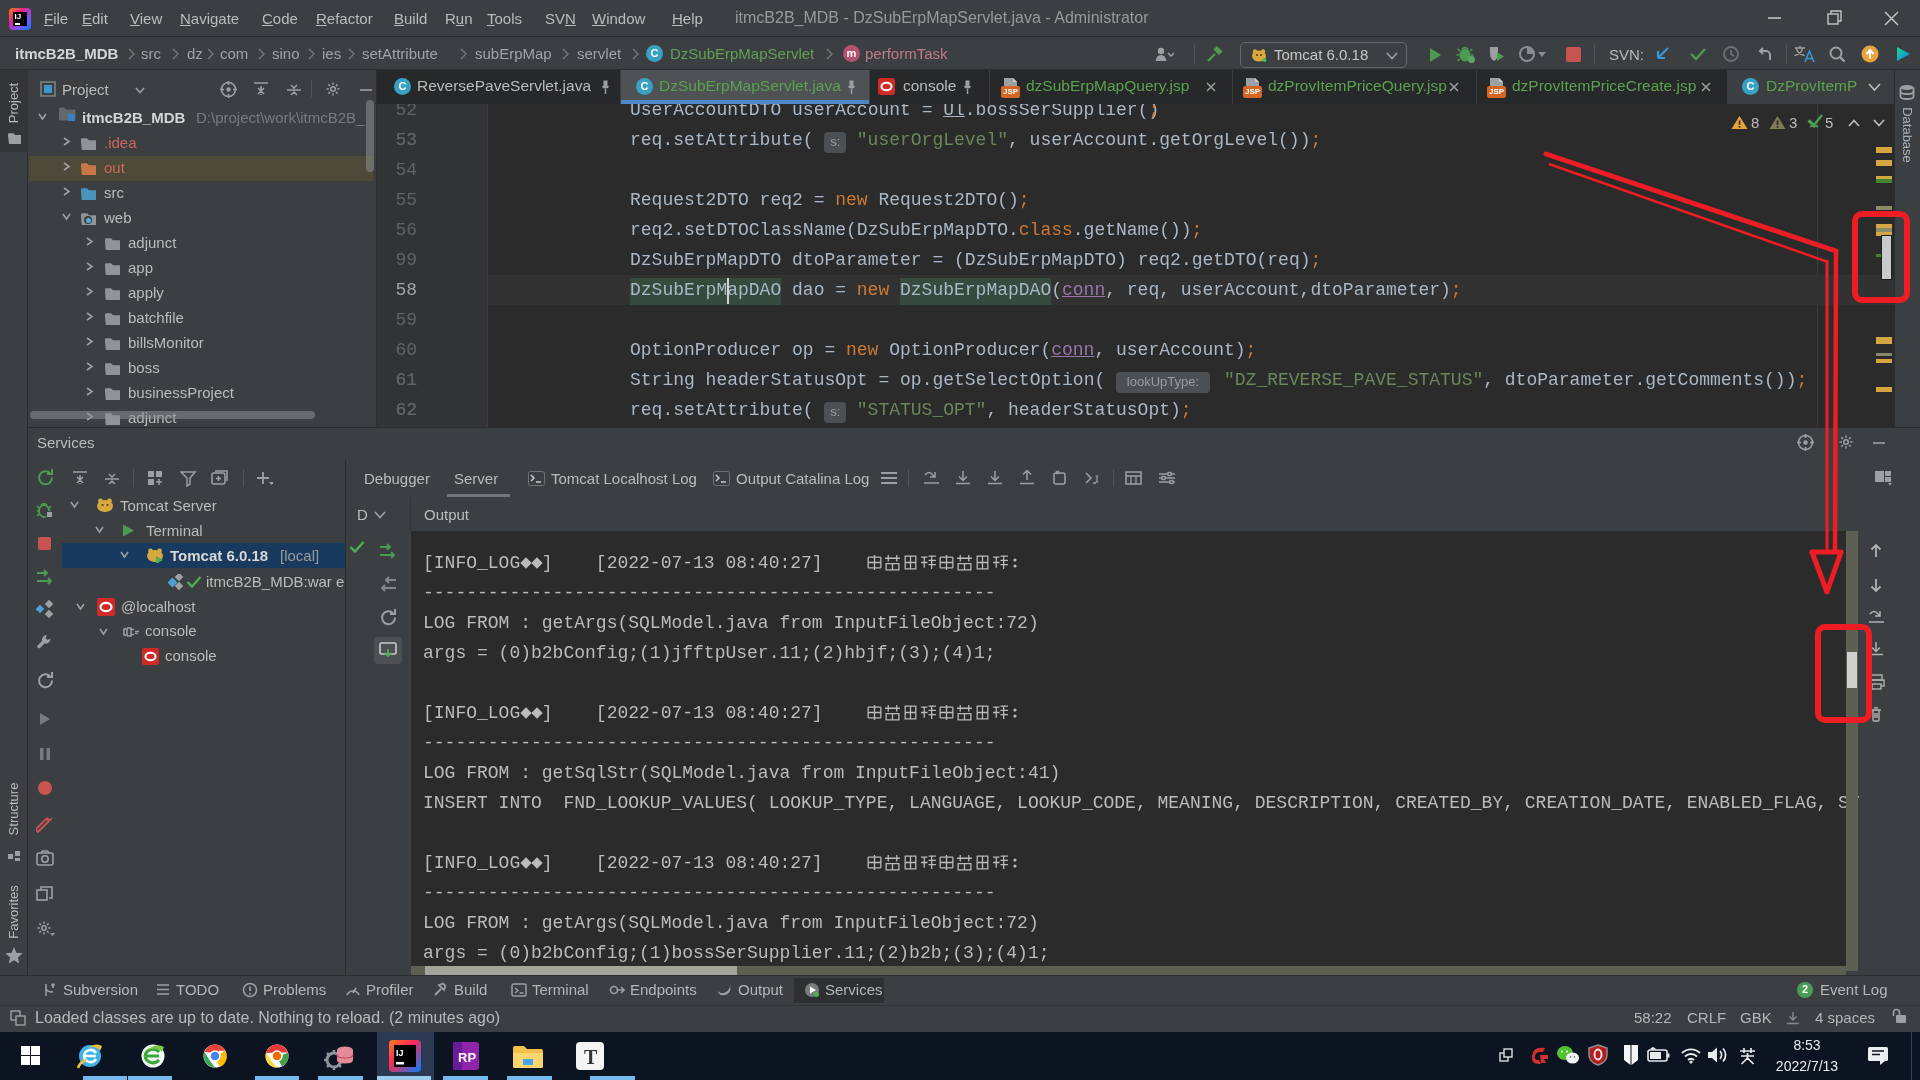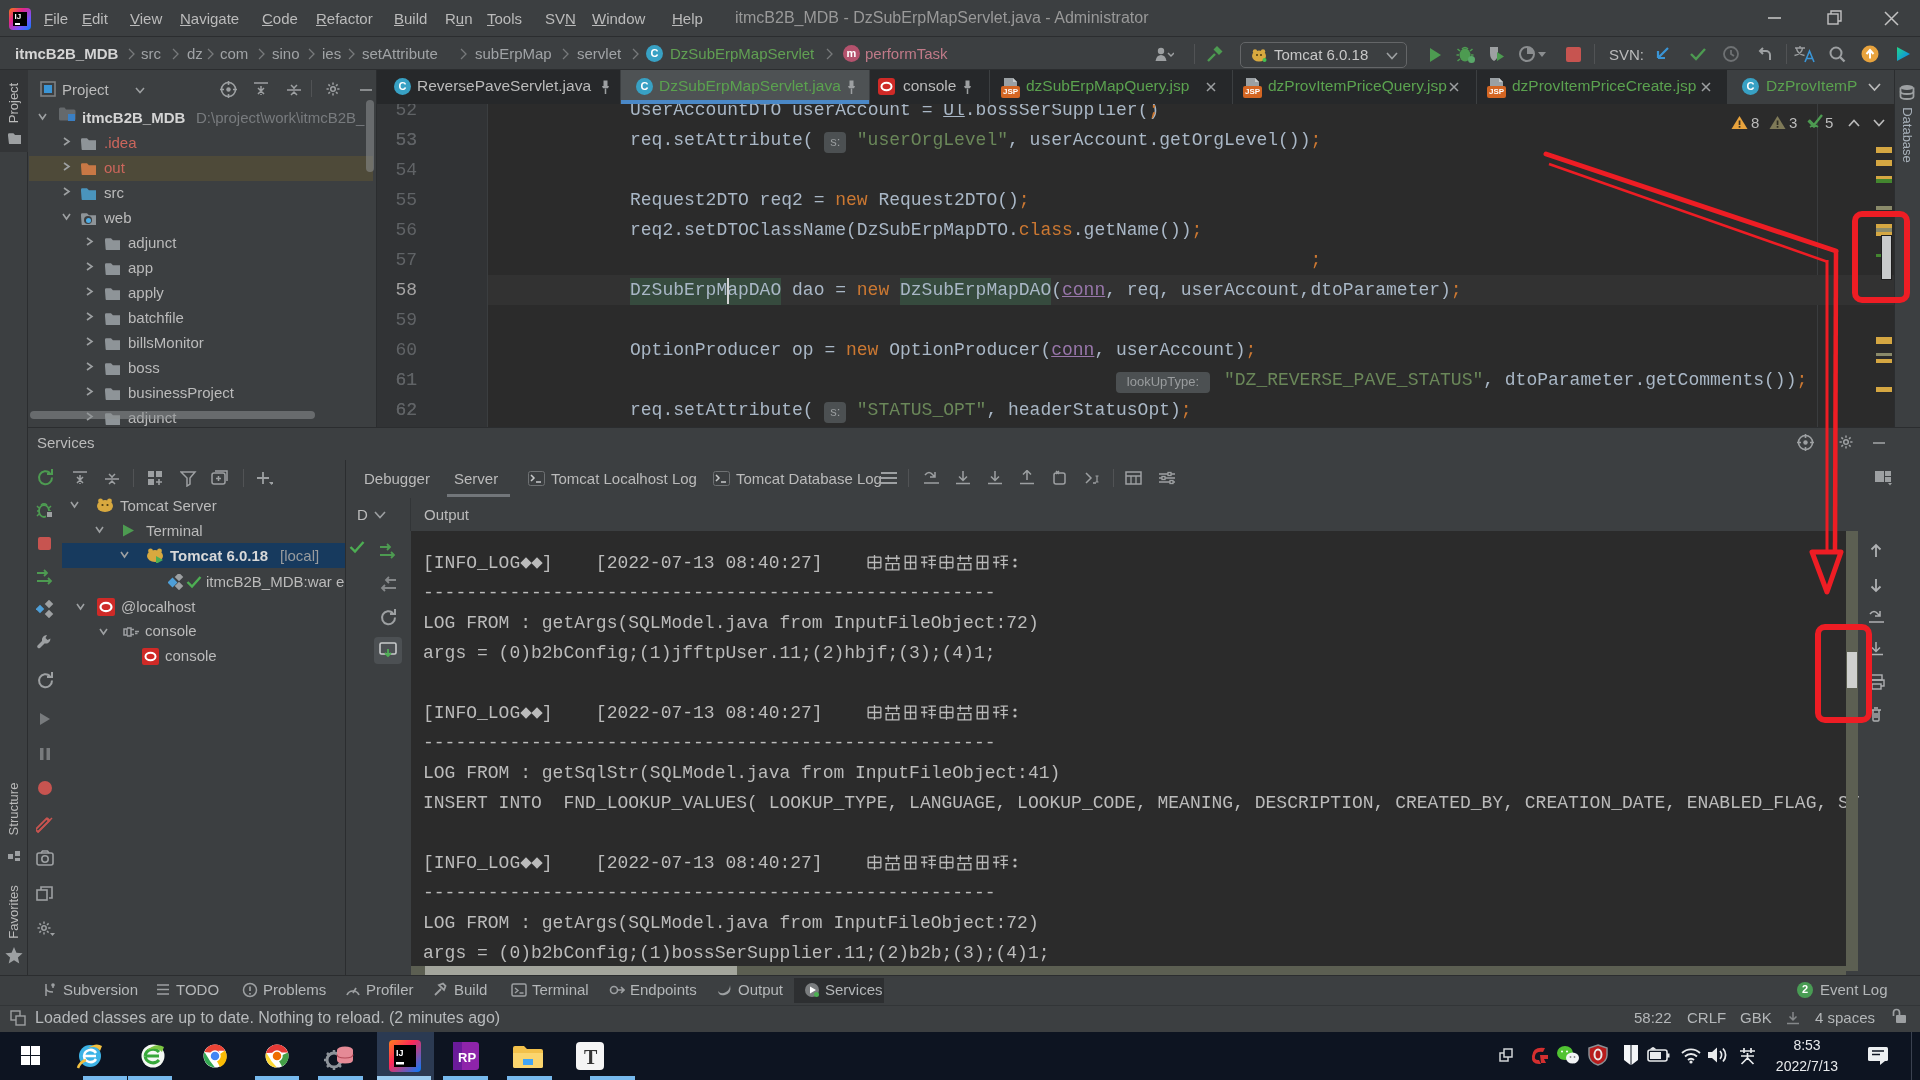--- a/index.html
+++ b/index.html
@@ -391,41 +391,43 @@
 <div style="position:absolute;left:14px;top:86px;width:26px;text-align:right;font:18px &quot;Liberation Mono&quot;,monospace;color:#606366">55</div>
     <div style="position:absolute;left:253px;top:86px;font:18px &quot;Liberation Mono&quot;,monospace;color:#a9b7c6;white-space:pre;">Request2DTO&nbsp;req2&nbsp;=&nbsp;</div>
     <div style="position:absolute;left:458.20000000000005px;top:86px;font:18px &quot;Liberation Mono&quot;,monospace;color:#cc7832;white-space:pre;">new</div>
     <div style="position:absolute;left:490.6px;top:86px;font:18px &quot;Liberation Mono&quot;,monospace;color:#a9b7c6;white-space:pre;">&nbsp;Request2DTO()</div>
     <div style="position:absolute;left:641.8000000000001px;top:86px;font:18px &quot;Liberation Mono&quot;,monospace;color:#cc7832;white-space:pre;">;</div>
 <div style="position:absolute;left:14px;top:116px;width:26px;text-align:right;font:18px &quot;Liberation Mono&quot;,monospace;color:#606366">56</div>
     <div style="position:absolute;left:253px;top:116px;font:18px &quot;Liberation Mono&quot;,monospace;color:#a9b7c6;white-space:pre;">req2.setDTOClassName(DzSubErpMapDTO.</div>
     <div style="position:absolute;left:641.8px;top:116px;font:18px &quot;Liberation Mono&quot;,monospace;color:#cc7832;white-space:pre;">class</div>
     <div style="position:absolute;left:695.8px;top:116px;font:18px &quot;Liberation Mono&quot;,monospace;color:#a9b7c6;white-space:pre;">.getName())</div>
     <div style="position:absolute;left:814.5999999999999px;top:116px;font:18px &quot;Liberation Mono&quot;,monospace;color:#cc7832;white-space:pre;">;</div>
-<div style="position:absolute;left:14px;top:146px;width:26px;text-align:right;font:18px &quot;Liberation Mono&quot;,monospace;color:#606366">57</div>
+<div style="position:absolute;left:14px;top:146px;width:26px;text-align:right;font:18px &quot;Liberation Mono&quot;,monospace;color:#606366">99</div>
+    <div style="position:absolute;left:253px;top:146px;font:18px &quot;Liberation Mono&quot;,monospace;color:#a9b7c6;white-space:pre;">DzSubErpMapDTO&nbsp;dtoParameter&nbsp;=&nbsp;(DzSubErpMapDTO)&nbsp;req2.getDTO(req)</div>
     <div style="position:absolute;left:933.4000000000001px;top:146px;font:18px &quot;Liberation Mono&quot;,monospace;color:#cc7832;white-space:pre;">;</div>
 <div style="position:absolute;left:253px;top:174px;width:151.20000000000002px;height:27px;background:#364b3e"></div>
 <div style="position:absolute;left:523.0px;top:174px;width:151.20000000000002px;height:27px;background:#364b3e"></div>
 <div style="position:absolute;left:14px;top:176px;width:26px;text-align:right;font:18px &quot;Liberation Mono&quot;,monospace;color:#a4a3a3">58</div>
     <div style="position:absolute;left:253px;top:176px;font:18px &quot;Liberation Mono&quot;,monospace;color:#a9b7c6;white-space:pre;">DzSubErpMapDAO&nbsp;dao&nbsp;=&nbsp;</div>
     <div style="position:absolute;left:479.8px;top:176px;font:18px &quot;Liberation Mono&quot;,monospace;color:#cc7832;white-space:pre;">new</div>
     <div style="position:absolute;left:512.2px;top:176px;font:18px &quot;Liberation Mono&quot;,monospace;color:#a9b7c6;white-space:pre;">&nbsp;DzSubErpMapDAO(</div>
     <div style="position:absolute;left:685.0px;top:176px;font:18px &quot;Liberation Mono&quot;,monospace;color:#9876aa;white-space:pre;text-decoration:underline">conn</div>
     <div style="position:absolute;left:728.2px;top:176px;font:18px &quot;Liberation Mono&quot;,monospace;color:#a9b7c6;white-space:pre;">,&nbsp;req,&nbsp;userAccount,dtoParameter)</div>
     <div style="position:absolute;left:1073.8000000000002px;top:176px;font:18px &quot;Liberation Mono&quot;,monospace;color:#cc7832;white-space:pre;">;</div>
 <div style="position:absolute;left:350px;top:174px;width:2px;height:26px;background:#d4d4d4"></div>
 <div style="position:absolute;left:14px;top:206px;width:26px;text-align:right;font:18px &quot;Liberation Mono&quot;,monospace;color:#606366">59</div>
 <div style="position:absolute;left:14px;top:236px;width:26px;text-align:right;font:18px &quot;Liberation Mono&quot;,monospace;color:#606366">60</div>
     <div style="position:absolute;left:253px;top:236px;font:18px &quot;Liberation Mono&quot;,monospace;color:#a9b7c6;white-space:pre;">OptionProducer&nbsp;op&nbsp;=&nbsp;</div>
     <div style="position:absolute;left:469.0px;top:236px;font:18px &quot;Liberation Mono&quot;,monospace;color:#cc7832;white-space:pre;">new</div>
     <div style="position:absolute;left:501.4px;top:236px;font:18px &quot;Liberation Mono&quot;,monospace;color:#a9b7c6;white-space:pre;">&nbsp;OptionProducer(</div>
     <div style="position:absolute;left:674.2px;top:236px;font:18px &quot;Liberation Mono&quot;,monospace;color:#9876aa;white-space:pre;text-decoration:underline">conn</div>
     <div style="position:absolute;left:717.4000000000001px;top:236px;font:18px &quot;Liberation Mono&quot;,monospace;color:#a9b7c6;white-space:pre;">,&nbsp;userAccount)</div>
     <div style="position:absolute;left:868.6000000000001px;top:236px;font:18px &quot;Liberation Mono&quot;,monospace;color:#cc7832;white-space:pre;">;</div>
 <div style="position:absolute;left:14px;top:266px;width:26px;text-align:right;font:18px &quot;Liberation Mono&quot;,monospace;color:#606366">61</div>
+    <div style="position:absolute;left:253px;top:266px;font:18px &quot;Liberation Mono&quot;,monospace;color:#a9b7c6;white-space:pre;">String&nbsp;headerStatusOpt&nbsp;=&nbsp;op.getSelectOption(&nbsp;</div>
 <div style="position:absolute;left:739.0px;top:268px;width:94px;height:21px;background:#4c5052;border-radius:4px"></div>
     <div style="position:absolute;left:786.0px;top:270px;transform:translateX(-50%);font:normal 13px &quot;Liberation Sans&quot;,sans-serif;color:#999c9e;white-space:pre;">lookUpType:</div>
 <div style="position:absolute;left:14px;top:266px;width:26px;text-align:right;font:18px &quot;Liberation Mono&quot;,monospace;color:#606366">61</div>
     <div style="position:absolute;left:253px;top:266px;font:18px &quot;Liberation Mono&quot;,monospace;color:#a9b7c6;white-space:pre;">&nbsp;&nbsp;&nbsp;&nbsp;&nbsp;&nbsp;&nbsp;&nbsp;&nbsp;&nbsp;&nbsp;&nbsp;&nbsp;&nbsp;&nbsp;&nbsp;&nbsp;&nbsp;&nbsp;&nbsp;&nbsp;&nbsp;&nbsp;&nbsp;&nbsp;&nbsp;&nbsp;&nbsp;&nbsp;&nbsp;&nbsp;&nbsp;&nbsp;&nbsp;&nbsp;&nbsp;&nbsp;&nbsp;&nbsp;&nbsp;&nbsp;&nbsp;&nbsp;&nbsp;&nbsp;&nbsp;&nbsp;&nbsp;&nbsp;&nbsp;&nbsp;&nbsp;&nbsp;&nbsp;&nbsp;</div>
     <div style="position:absolute;left:847.0px;top:266px;font:18px &quot;Liberation Mono&quot;,monospace;color:#6a8759;white-space:pre;">"DZ_REVERSE_PAVE_STATUS"</div>
     <div style="position:absolute;left:1106.2px;top:266px;font:18px &quot;Liberation Mono&quot;,monospace;color:#a9b7c6;white-space:pre;">,&nbsp;dtoParameter.getComments())</div>
     <div style="position:absolute;left:1419.4px;top:266px;font:18px &quot;Liberation Mono&quot;,monospace;color:#cc7832;white-space:pre;">;</div>
 <div style="position:absolute;left:14px;top:296px;width:26px;text-align:right;font:18px &quot;Liberation Mono&quot;,monospace;color:#606366">62</div>
     <div style="position:absolute;left:253px;top:296px;font:18px &quot;Liberation Mono&quot;,monospace;color:#a9b7c6;white-space:pre;">req.setAttribute(&nbsp;</div>
 <div style="position:absolute;left:447.4px;top:298px;width:22px;height:21px;background:#4c5052;border-radius:4px"></div>
@@ -642,21 +644,21 @@
     <rect x="0.5" y="0.5" width="16" height="14" rx="2" fill="#3b3e40" stroke="#6e7173"></rect>
     <path d="M3 4 l3 3 l-3 3" stroke="#c8cacb" stroke-width="1.5" fill="none"></path>
     <path d="M8 11 h5" stroke="#c8cacb" stroke-width="1.5"></path>
   </svg>
 <div style="position:absolute;left:551px;top:470px;font:normal 15px &quot;Liberation Sans&quot;,sans-serif;color:#bbbbbb;white-space:pre;">Tomcat Localhost Log</div>
 <svg style="position:absolute;left:713px;top:471px" width="17" height="15" viewBox="0 0 17 15">
     <rect x="0.5" y="0.5" width="16" height="14" rx="2" fill="#3b3e40" stroke="#6e7173"></rect>
     <path d="M3 4 l3 3 l-3 3" stroke="#c8cacb" stroke-width="1.5" fill="none"></path>
     <path d="M8 11 h5" stroke="#c8cacb" stroke-width="1.5"></path>
   </svg>
-<div style="position:absolute;left:736px;top:470px;font:normal 15px &quot;Liberation Sans&quot;,sans-serif;color:#bbbbbb;white-space:pre;">Tomcat Database Log</div>
+<div style="position:absolute;left:736px;top:470px;font:normal 15px &quot;Liberation Sans&quot;,sans-serif;color:#bbbbbb;white-space:pre;">Output Catalina Log</div>
 <svg style="position:absolute;left:880px;top:471px" width="18" height="14" viewBox="0 0 18 14">
     <path d="M1 2 h16 M1 7 h16 M1 12 h16" stroke="#9da0a2" stroke-width="1.8"></path>
   </svg>
 <div style="position:absolute;left:908px;top:469px;width:1px;height:18px;background:#515355"></div>
 <svg style="position:absolute;left:923px;top:470px" width="17" height="16" viewBox="0 0 17 16">
     <path d="M2 5 q4-5 8 0 l2 2 M12 2 v5 h-5" fill="none" stroke="#9da0a2" stroke-width="1.5"></path>
     <path d="M1 13 h15" stroke="#9da0a2" stroke-width="1.5"></path>
   </svg>
 <svg style="position:absolute;left:955px;top:470px" width="16" height="16" viewBox="0 0 16 16">
     <path d="M8 1 v9 M4 6.5 l4 4 l4-4 M1 13.5 h14" stroke="#9da0a2" stroke-width="1.5" fill="none"></path>

